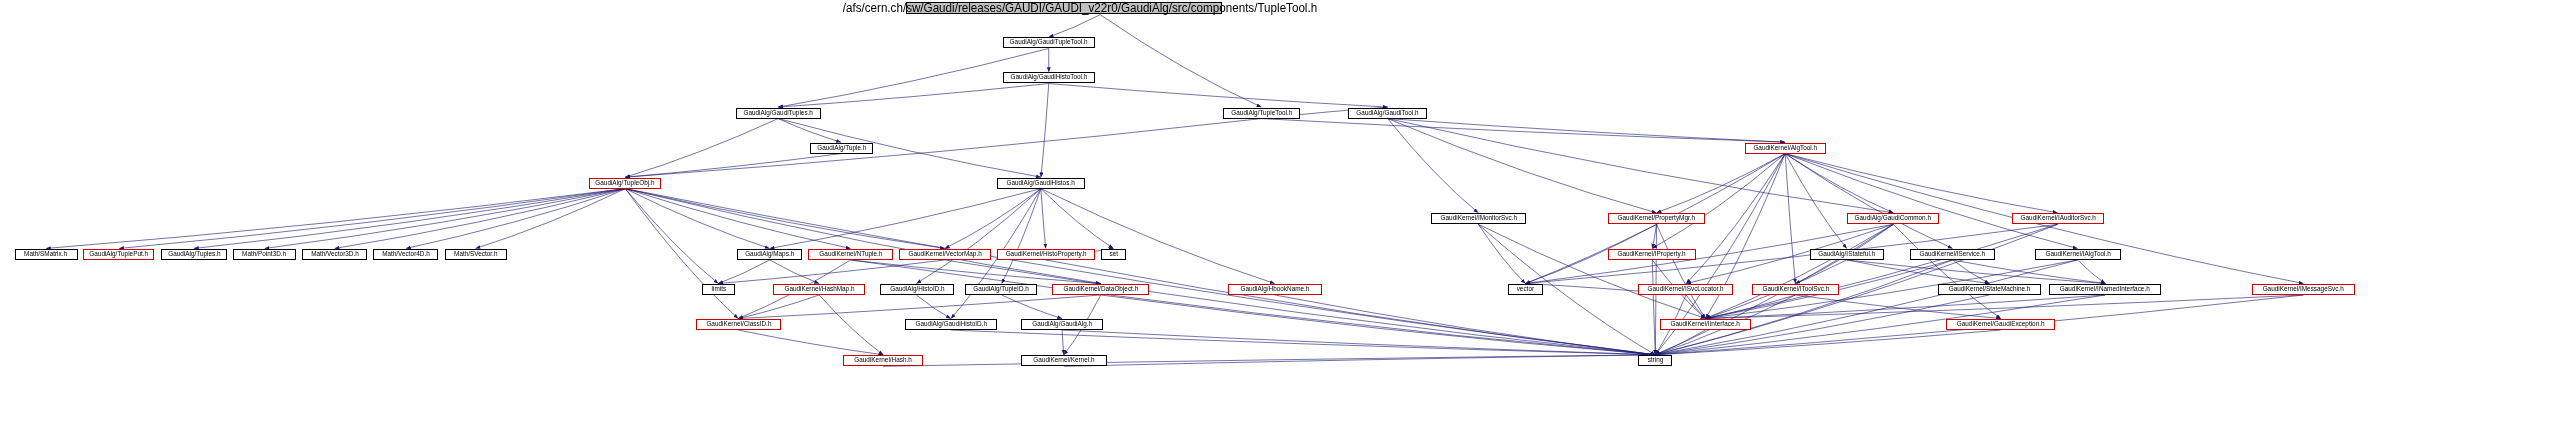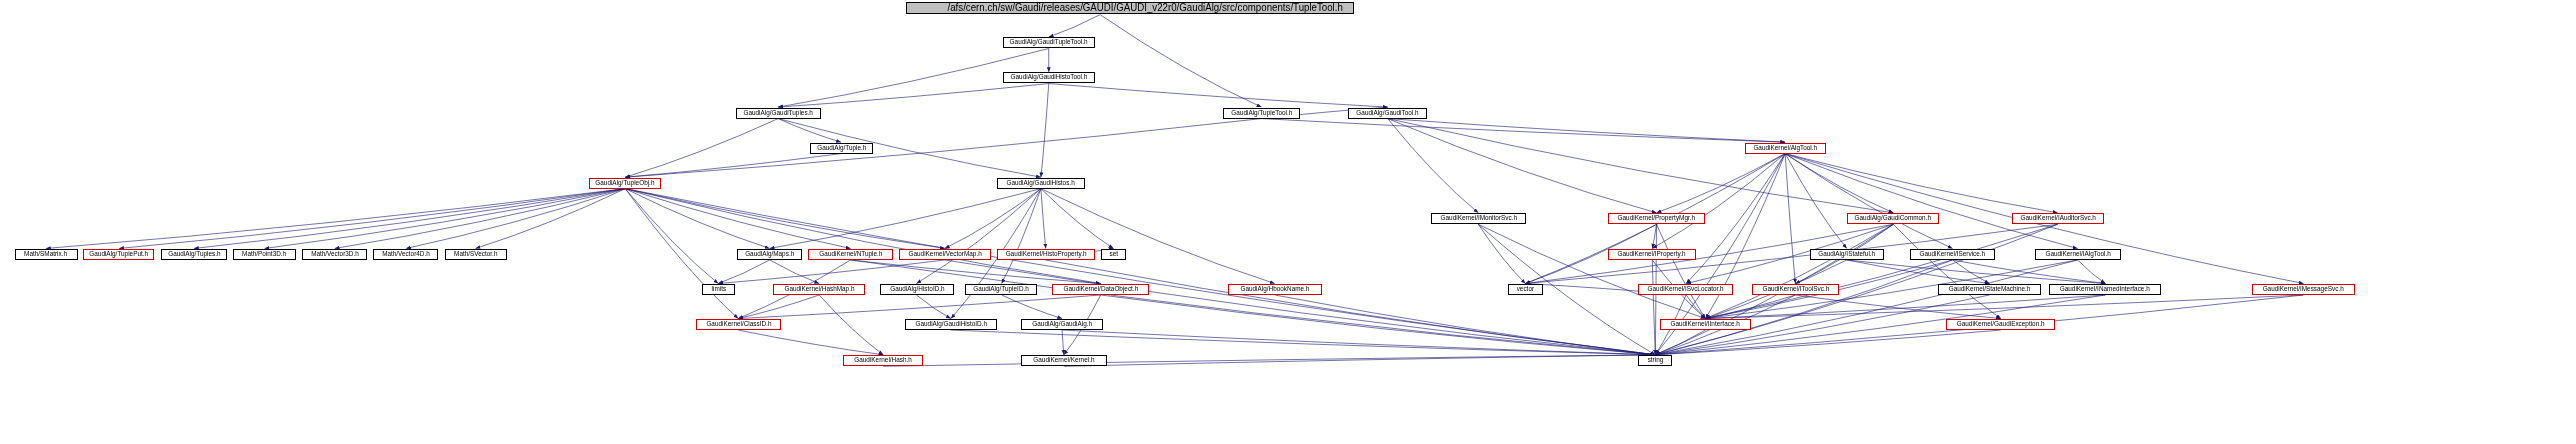--- a/index.html
+++ b/index.html
@@ -149,21 +149,21 @@
         <path d="M1222,546 Q1346.608,571.42 1462,587" marker-end="url(#arrow)"></path>
         <path d="M1574,546 Q2165.4,571.42 2740,587" marker-end="url(#arrow)"></path>
         <path d="M1758,546 Q1759.5576,571.42 1761,587" marker-end="url(#arrow)"></path>
         <path d="M1758,546 Q2257.4,571.42 2740,587" marker-end="url(#arrow)"></path>
         <path d="M2110,488 Q2433.4,549.38 2740,587" marker-end="url(#arrow)"></path>
         <path d="M1462,606 Q2109.4,594.22 2740,587" marker-end="url(#arrow)"></path>
         <path d="M1761,606 Q2258.9,594.22 2740,587" marker-end="url(#arrow)"></path>
       </g>
   </svg>
   <div id="node-layer">
-      <div class="node root" style="left: 906px; top: 2.4px; width: 448px; height: 12px; font-size: 10px; padding-left: 31px;">
+      <div class="node root" style="left: 906px; top: 2.4px; width: 316px; height: 12px; font-size: 12px; padding-left: 31px;">
         <span>/afs/cern.ch/sw/Gaudi/releases/GAUDI/GAUDI_v22r0/GaudiAlg/src/components/TupleTool.h</span>
       </div>
       <div class="node" style="left: 1003px; top: 37px; width: 92px;">
         <span>GaudiAlg/GaudiTupleTool.h</span>
       </div>
       <div class="node" style="left: 1003px; top: 72px; width: 92px;">
         <span>GaudiAlg/GaudiHistoTool.h</span>
       </div>
       <div class="node" style="left: 736px; top: 108px; width: 85px;">
         <span>GaudiAlg/GaudiTuples.h</span>

